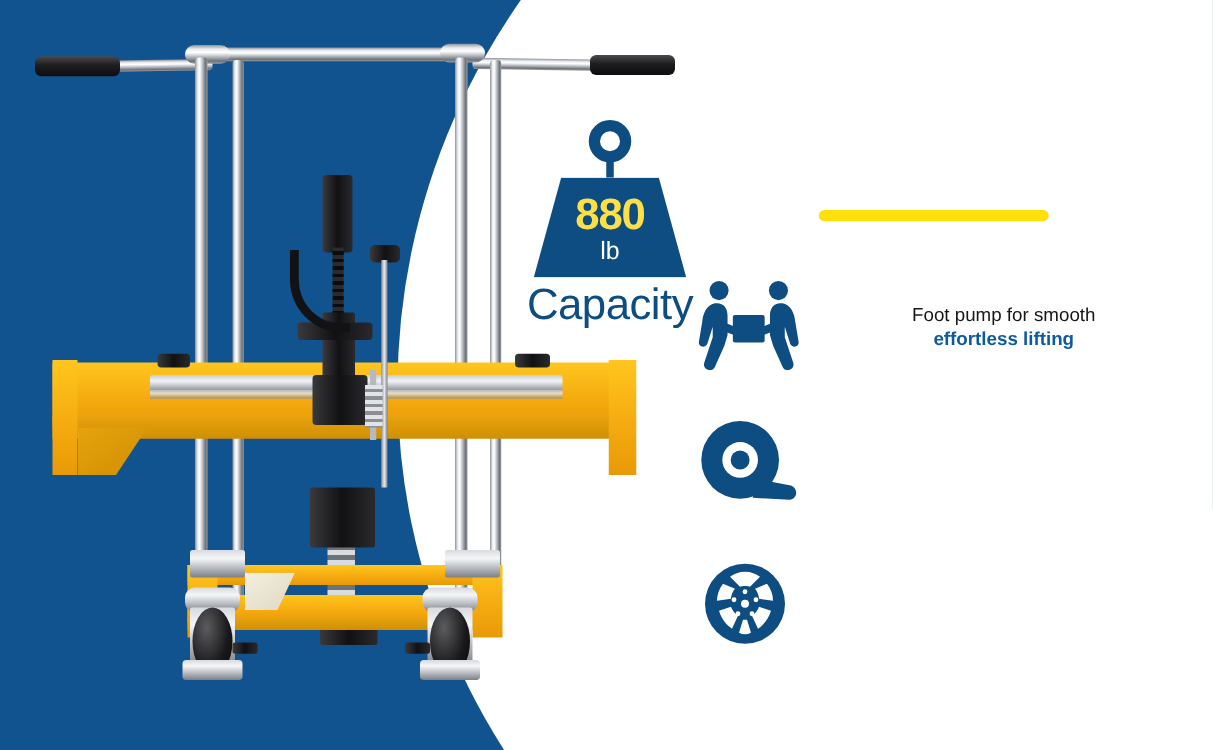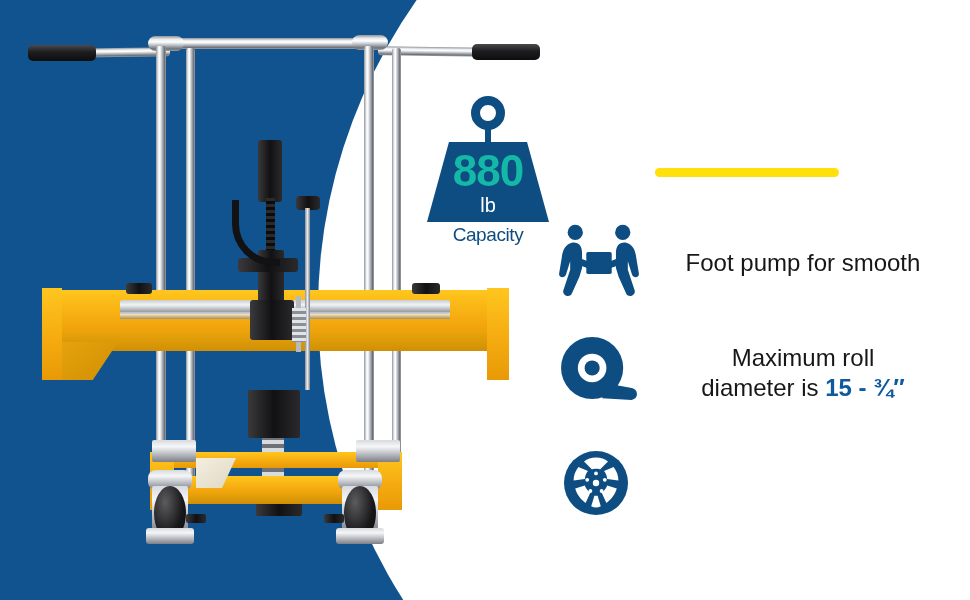--- a/index.html
+++ b/index.html
@@ -50,29 +50,29 @@
   .weight-body {
     position:relative;
     width:122px; height:80px; margin:0 auto;
     background:#0d4d82;
     clip-path: polygon(18% 0%, 82% 0%, 100% 100%, 0% 100%);
     display:flex; flex-direction:column;
     align-items:center; justify-content:center;
     line-height:1;
   }
   .weight-num {
-    color:#14b8a6; font-size:44px; font-weight:bold;
+    color:#fde047; font-size:35px; font-weight:bold;
     letter-spacing:-1px;
   }
   .weight-unit {
     color:#ffffff; font-size:20px; font-weight:normal;
     margin-top:2px;
   }
   .capacity-label {
-    color:#0d4d82; font-size:19px; margin-top:2px;
+    color:#0d4d82; font-size:35px; margin-top:2px;
     letter-spacing:-0.4px;
   }
 
   
   #headline {
     position:absolute; left:570px; top:68px;
     width:380px; text-align:center;
     color:#13487f;
   }
   .hl-line {
@@ -101,21 +101,21 @@
   #feature-0 { top:220px; }
   #feature-1 { top:330px; }
   #feature-2 { top:440px; }
 
   .f-icon {
     flex:0 0 86px; width:86px; height:86px;
     position:relative;
   }
   .f-text {
     flex:1; text-align:center;
-    font-size:24px; color:#171717;
+    font-size:15px; color:#171717;
     line-height:1.25; padding-left:8px;
   }
   .f-text b { color:#0d5a9e; font-weight:bold; }
   .f-text .ln { display:block; white-space:nowrap; }
 
   
   .ic-carry { width:86px; height:78px; margin-top:4px; }
 
   
   .ic-roll { width:84px; height:74px; margin-top:6px; }
@@ -301,37 +301,34 @@
           <circle cx="78" cy="10" r="9"></circle>
           <path d="M82 22 C90 24 93 31 94 40 L97 58 C98 63 91 65 89 60 L84 44 L84 54 L92 78 C94 84 85 88 82 82 L73 62 L70 52 L70 34 C70 26 74 21 82 22 Z"></path>
           <path d="M73 40 L56 47 L58 54 L75 48 Z"></path>
 
           <rect x="35" y="33" width="30" height="26" rx="2"></rect>
         </g>
       </svg>
     </div>
     <div class="f-text">
       <span class="ln">Foot pump for smooth</span>
+      <span class="ln"><b>effortless lifting</b></span>
     </div>
   </div>
 
   <div class="feature" id="feature-1">
     <div class="f-icon">
       <svg class="ic-roll" viewBox="0 0 100 88" xmlns="http://www.w3.org/2000/svg">
         <g fill="#0d4d82">
           <circle cx="43" cy="38" r="37"></circle>
           <path d="M58 56 L90 62 C98 63 99 75 90 76 L55 74 Z"></path>
           <circle cx="43" cy="38" r="17" fill="#ffffff"></circle>
           <circle cx="43" cy="38" r="9"></circle>
         </g>
       </svg>
-    </div>
-    <div class="f-text">
-      <span class="ln">Maximum roll</span>
-      <span class="ln"><span>diameter is </span><b>15 - ¾″</b></span>
     </div>
   </div>
 
   <div class="feature" id="feature-2">
     <div class="f-icon">
       <svg class="ic-wheel" viewBox="0 0 100 100" xmlns="http://www.w3.org/2000/svg">
         <circle cx="50" cy="50" r="40" fill="#0d4d82"></circle>
         <g fill="#ffffff">
           <circle cx="50" cy="50" r="4"></circle>
           <circle cx="50" cy="38" r="2.4"></circle>

